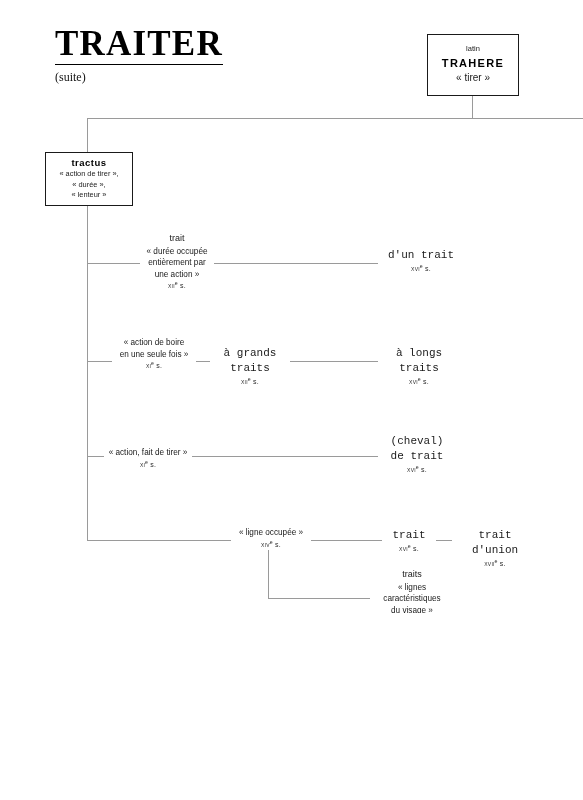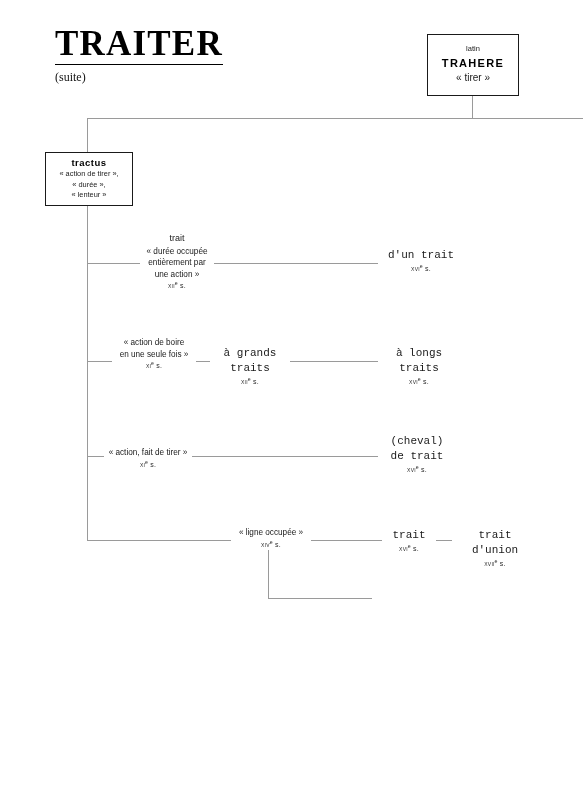--- a/index.html
+++ b/index.html
@@ -241,14 +241,21 @@
   <div class="node" style="left:382px; top:528px; width:54px;">
     <div class="word serif">trait</div>
     <div class="date"><span class="rom">XVI</span><sup>e</sup> <span>s.</span></div>
   </div>
 
   <div class="node" style="left:452px; top:528px; width:86px;">
     <div class="word serif">trait d'union</div>
     <div class="date"><span class="rom">XVII</span><sup>e</sup> <span>s.</span></div>
   </div>
 
+  <div class="node" style="left:370px; top:568px; width:84px;">
+    <div class="word">traits</div>
+    <div class="gloss">« lignes</div>
+    <div class="gloss">caractéristiques</div>
+    <div class="gloss">du visage »</div>
+    <div class="date"><span class="rom">XVI</span><sup>e</sup> <span>s.</span></div>
+  </div>
 
 </div>
 
 </body></html>

